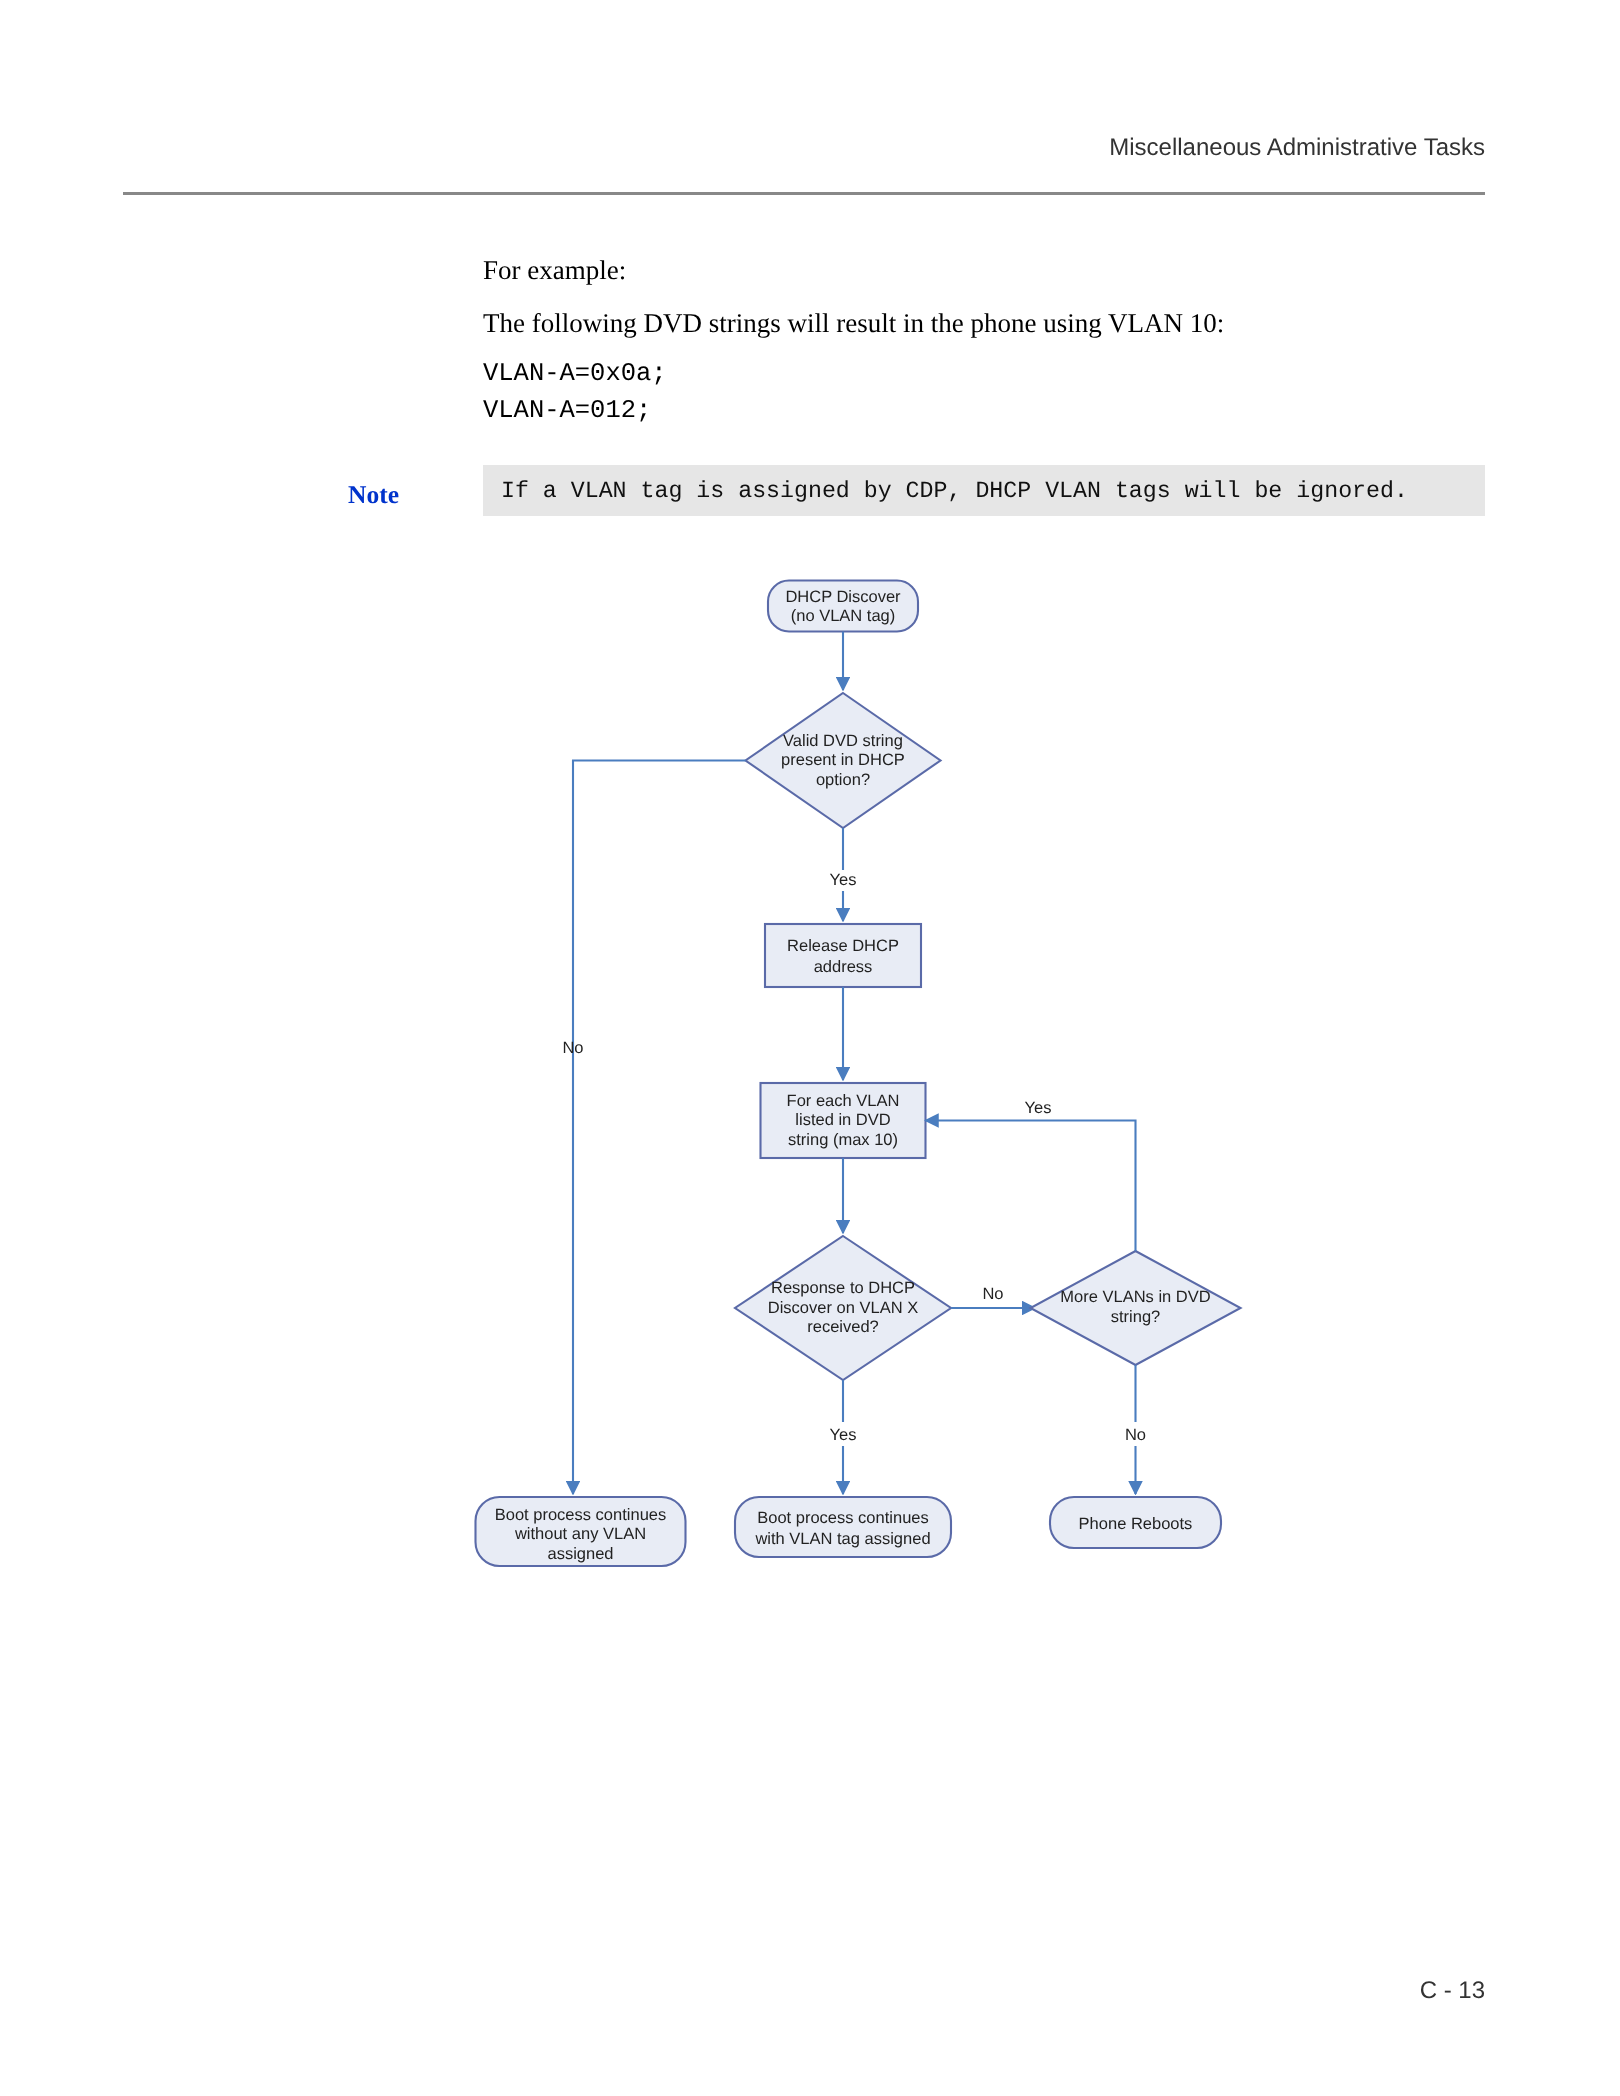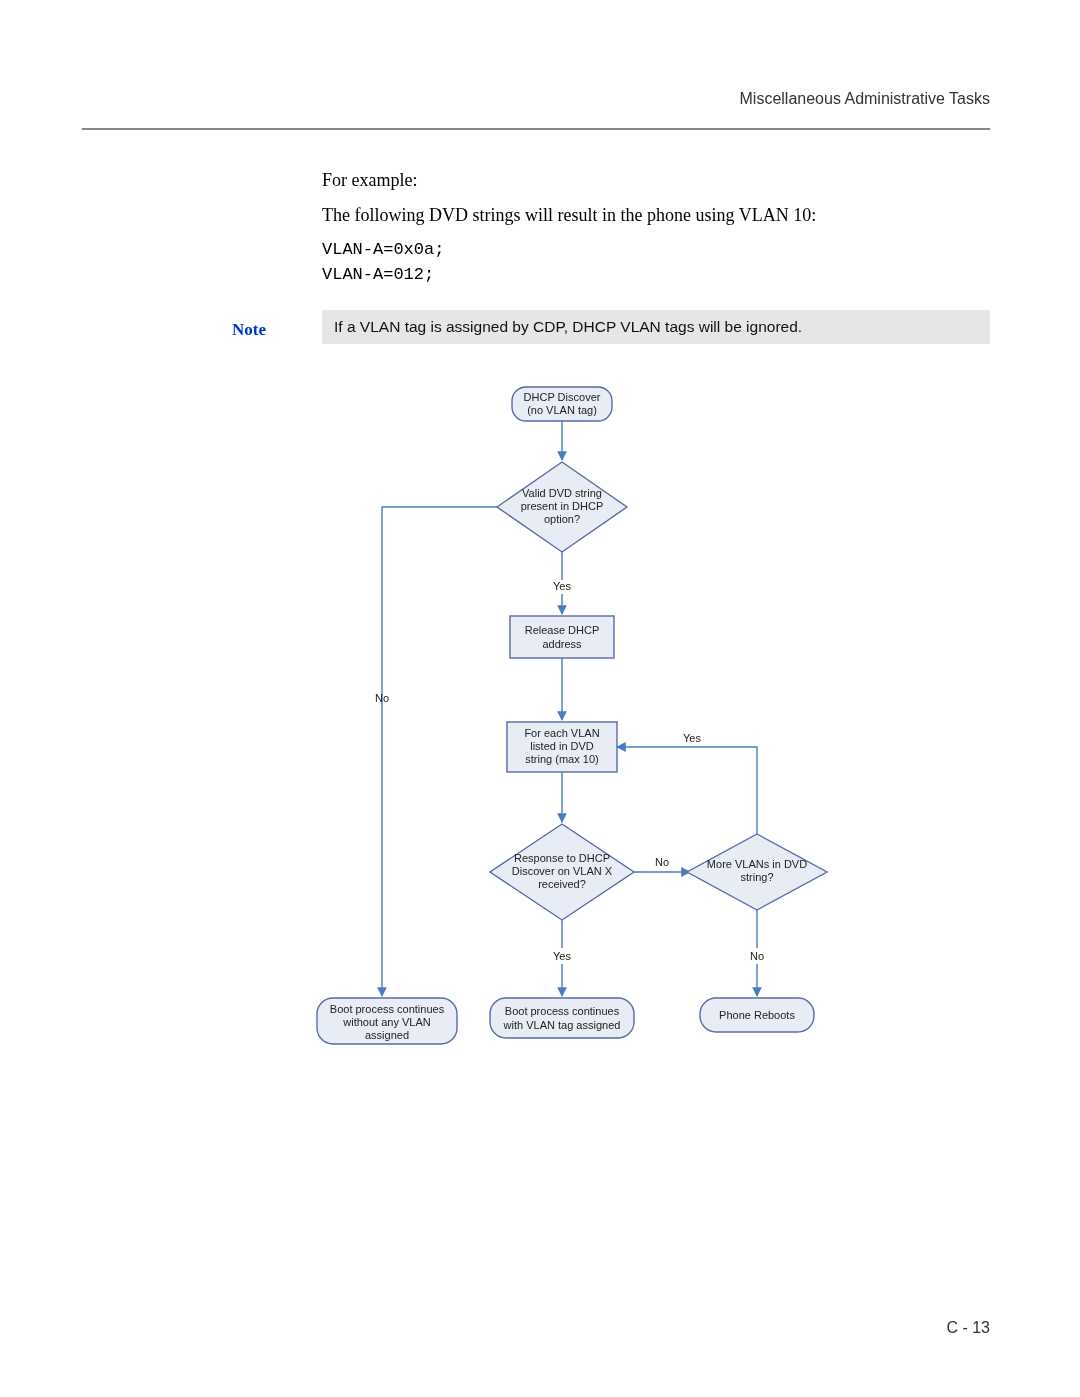--- a/index.html
+++ b/index.html
@@ -64,21 +64,21 @@
     padding-top: 6px;
     font-family: Georgia, serif;
     font-weight: bold;
     color: #0033cc;
     font-size: 17px;
   }
   .note-box {
     flex: 1;
     background: #e6e6e6;
     padding: 8px 12px;
-    font-family: Liberation Sans, sans-serif;
+    font-family: Liberation Mono, monospace;
     font-size: 15.5px;
     color: #111;
   }
   .figure {
     margin-top: 16px;
     margin-left: -10px;
   }
   .pagenum {
     position: absolute;
     bottom: 60px;

